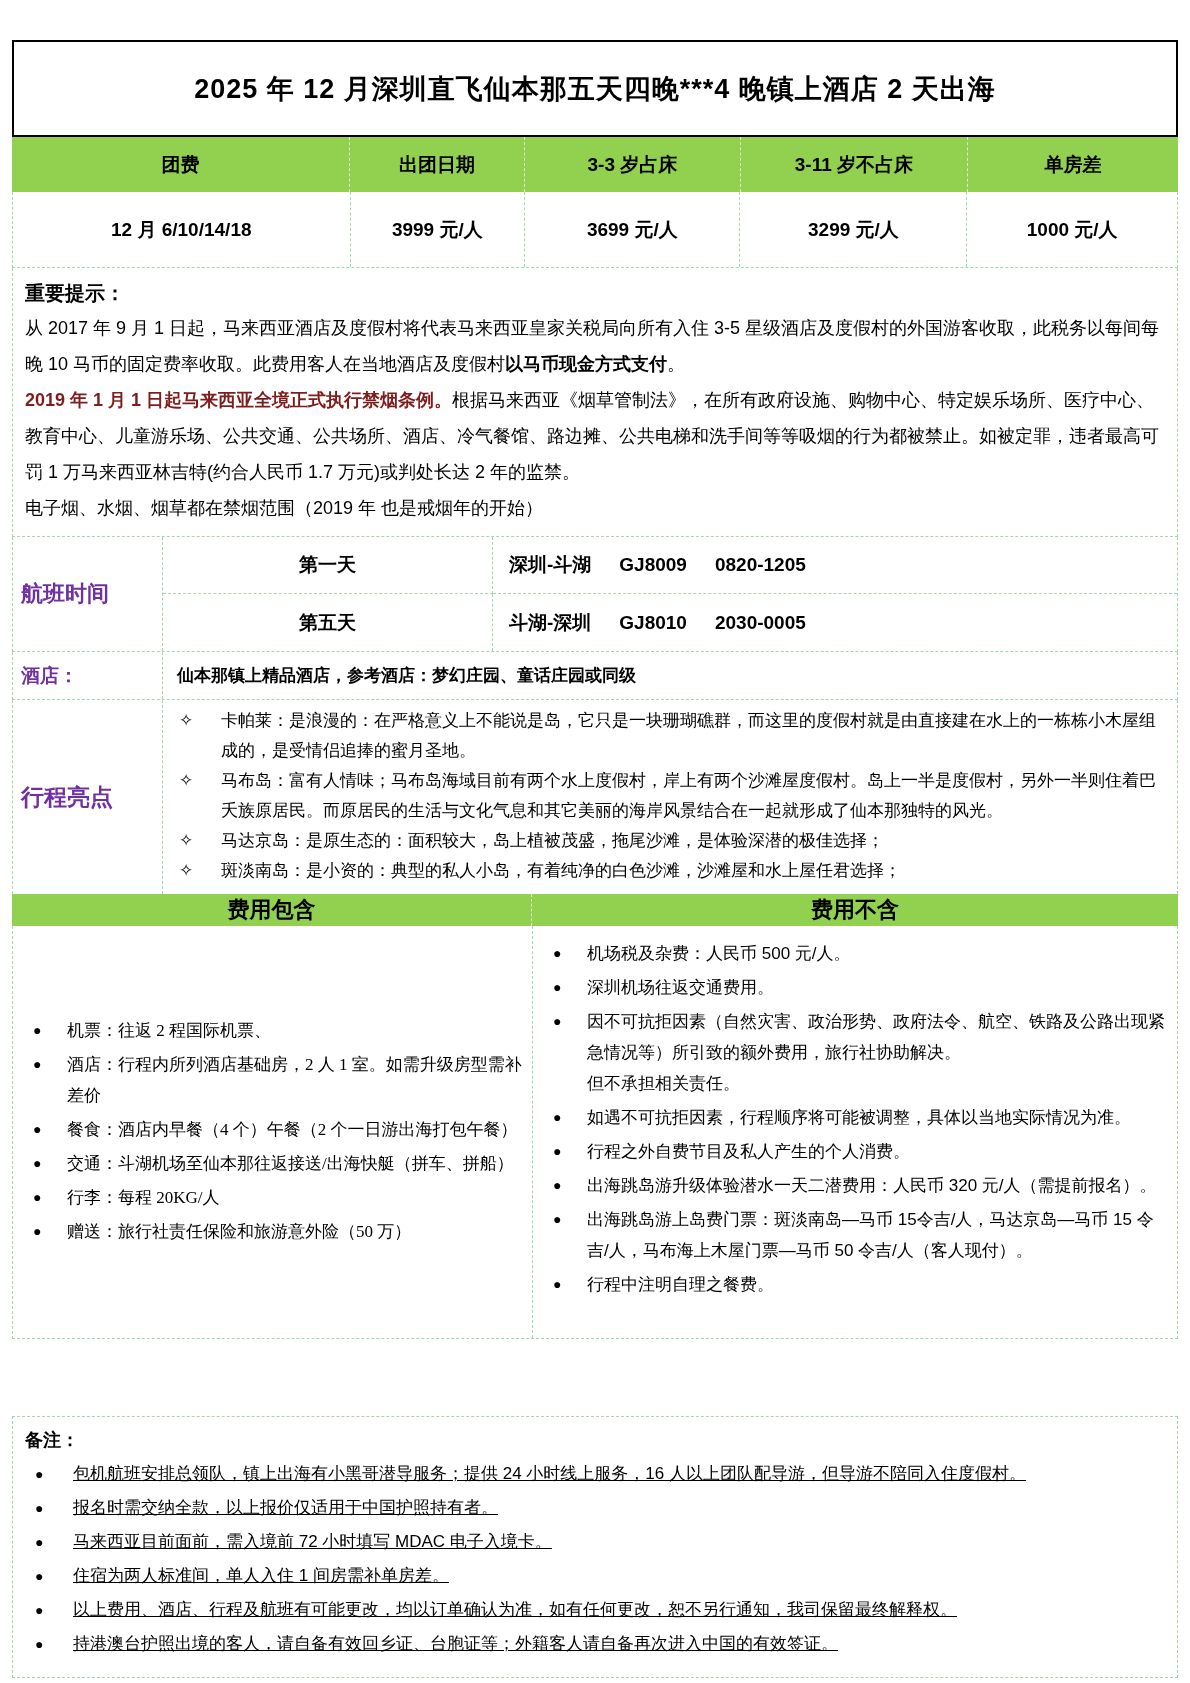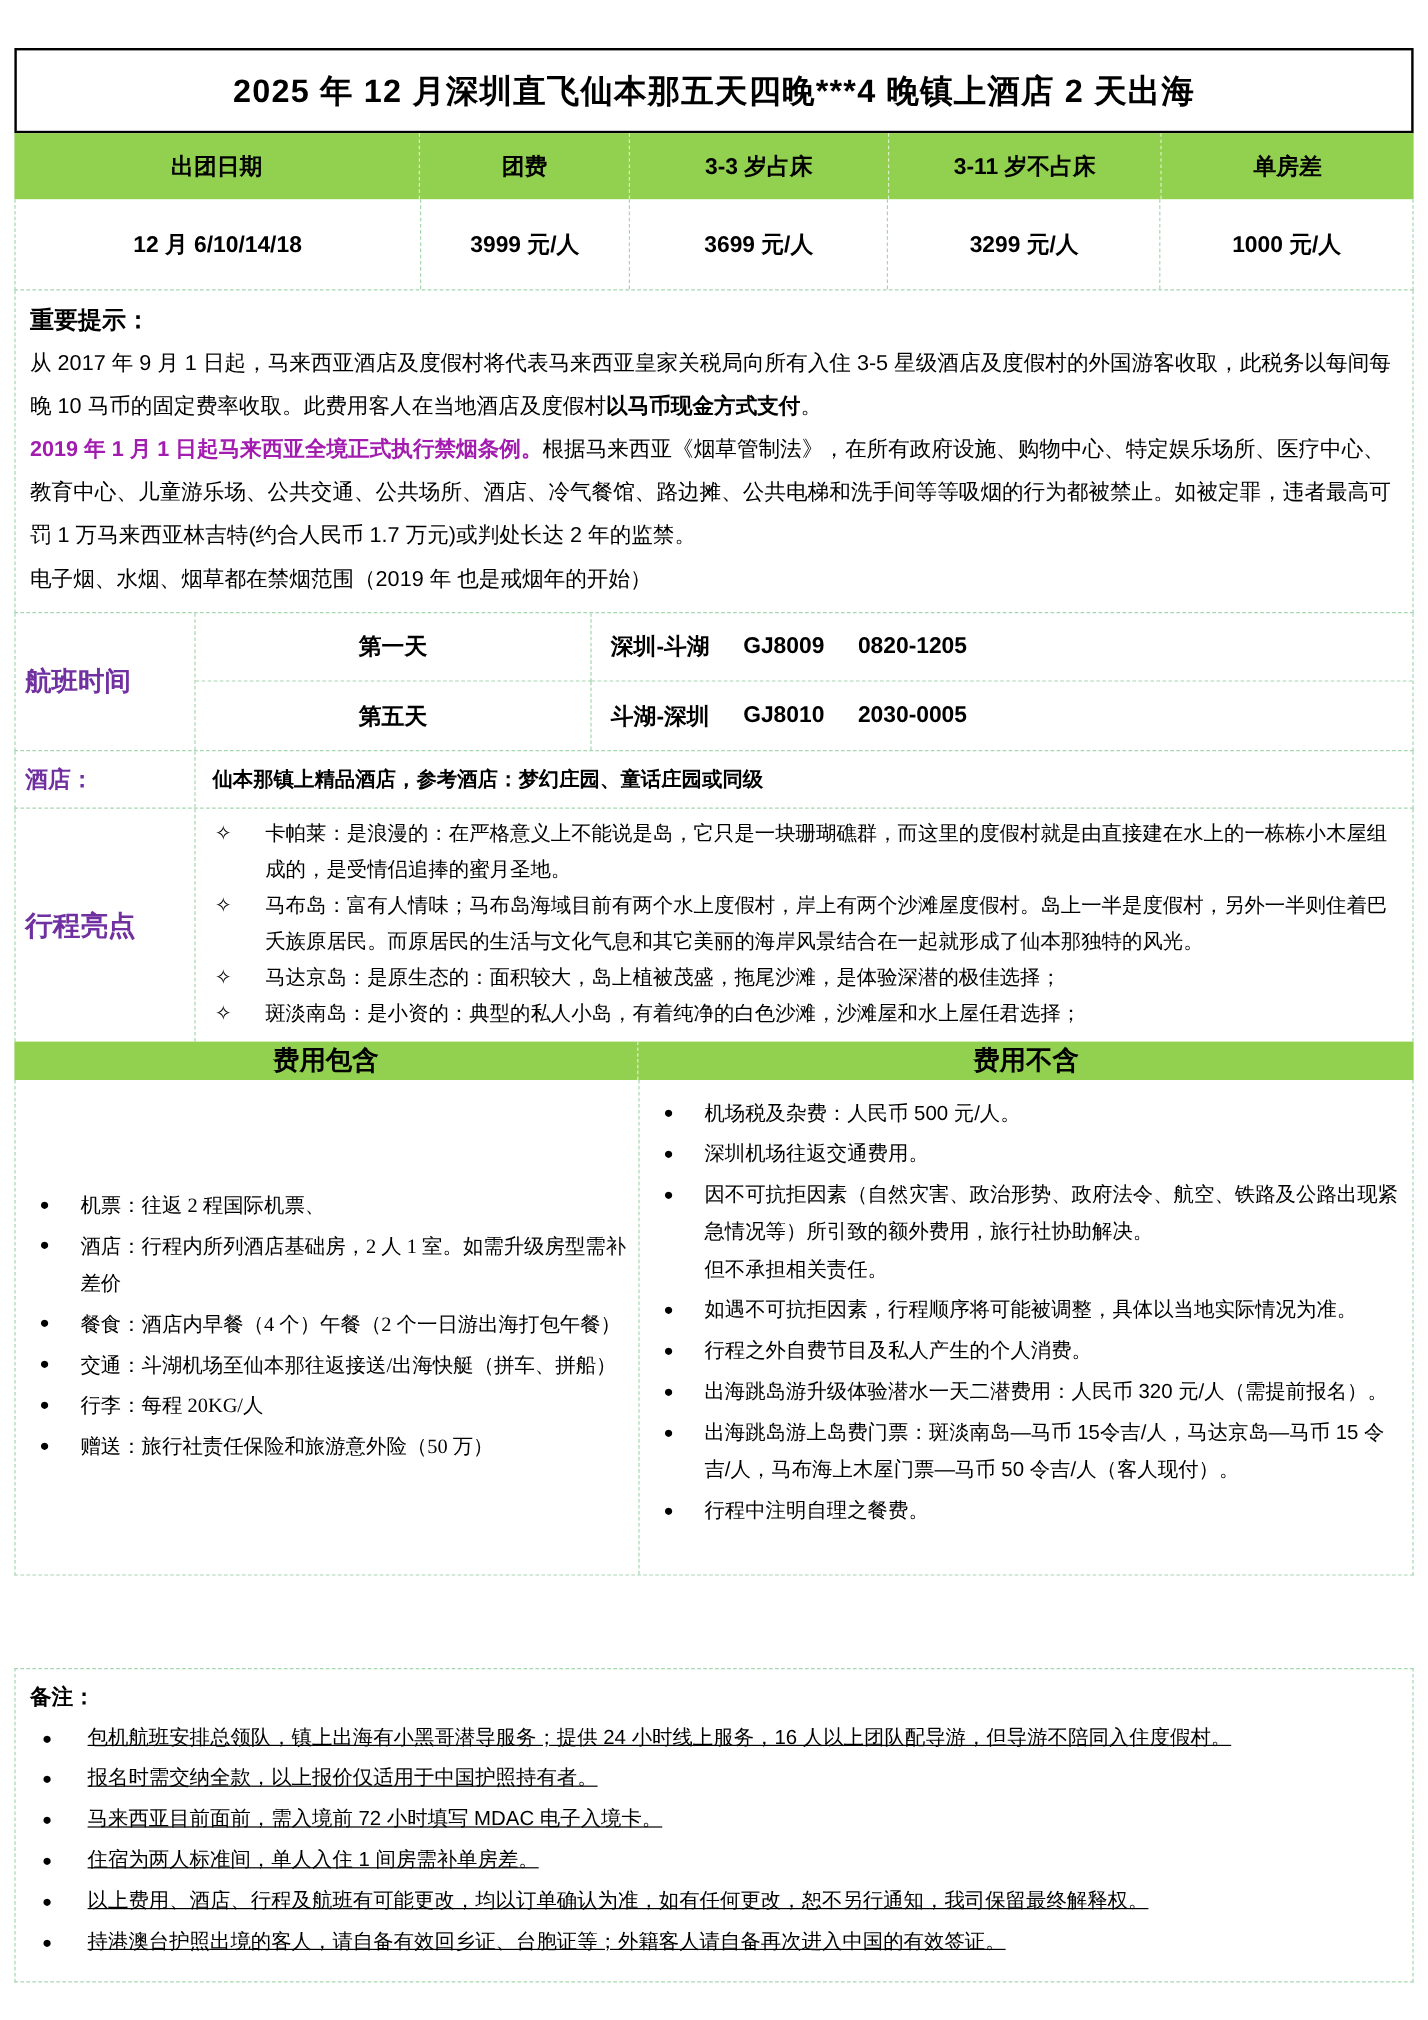--- a/index.html
+++ b/index.html
@@ -1,37 +1,37 @@
 <!DOCTYPE html>
 <html><head>
 <meta charset="utf-8">
 <style>
   * { margin:0; padding:0; box-sizing:border-box; }
   body { background:#ffffff; font-family:"Liberation Sans", sans-serif; color:#000; }
   .page { width:1190px; height:1683px; background:#fff; padding:40px 12px 0 12px; overflow:hidden; }
 
   
-  .title-box { border:2px solid #000; height:71px; display:flex; align-items:center; justify-content:center; }
+  .title-box { border:2px solid #000; height:97px; display:flex; align-items:center; justify-content:center; }
   .page-title { font-size:27px; font-weight:bold; letter-spacing:1px; }
 
   
   .price-head { display:grid; grid-template-columns:29% 15% 18.5% 19.5% 18%; background:#92D050; height:55px; }
   .price-head .cell { display:flex; align-items:center; justify-content:center; font-weight:bold; font-size:19px; border-right:1px dashed #dff0c4; }
   .price-head .cell:last-child { border-right:none; }
   .price-row { display:grid; grid-template-columns:29% 15% 18.5% 19.5% 18%; height:76px;
                border-left:1px dashed #a5d6b0; border-right:1px dashed #a5d6b0; border-bottom:1px dashed #a5d6b0; }
   .price-row .cell { display:flex; align-items:center; justify-content:center; font-weight:bold; font-size:19px; border-right:1px dashed #a5d6b0; }
   .price-row .cell:last-child { border-right:none; }
 
   
   .notice { border-left:1px dashed #a5d6b0; border-right:1px dashed #a5d6b0; border-bottom:1px dashed #a5d6b0; padding:8px 12px 10px 12px; }
   .notice-heading { font-size:20px; font-weight:bold; line-height:34px; }
   .notice p { font-size:18px; line-height:36px; }
   .bold-inline { font-weight:bold; }
-  .red-inline { color:#a21caf; font-weight:bold; }
+  .red-inline { color:#7f1d1d; font-weight:bold; }
 
   
   .flights { display:grid; grid-template-columns:150px 330px 1fr; grid-template-rows:57px 57px;
              border-left:1px dashed #a5d6b0; border-right:1px dashed #a5d6b0; border-bottom:1px dashed #a5d6b0; }
   .flights .label-cell { grid-row:1 / 3; display:flex; align-items:center; padding-left:8px;
                          color:#7030A0; font-weight:bold; font-size:22px; border-right:1px dashed #a5d6b0; }
   .flights .day-cell { display:flex; align-items:center; justify-content:center; font-weight:bold; font-size:19px;
                        border-right:1px dashed #a5d6b0; }
   .flights .detail-cell { display:flex; align-items:center; padding-left:16px; font-weight:bold; font-size:19px; }
   .flights .r1 { border-bottom:1px dashed #a5d6b0; }
@@ -77,22 +77,22 @@
 </head>
 <body>
 
 <div class="page">
 
   <div class="title-box">
     <div class="page-title">2025 年 12 月深圳直飞仙本那五天四晚***4 晚镇上酒店 2 天出海</div>
   </div>
 
   <div class="price-head">
+    <div class="cell">团费</div>
     <div class="cell">出团日期</div>
-    <div class="cell">团费</div>
     <div class="cell">3-3 岁占床</div>
     <div class="cell">3-11 岁不占床</div>
     <div class="cell">单房差</div>
   </div>
 
   <div class="price-row">
     <div class="cell">12 月 6/10/14/18</div>
     <div class="cell">3999 元/人</div>
     <div class="cell">3699 元/人</div>
     <div class="cell">3299 元/人</div>

